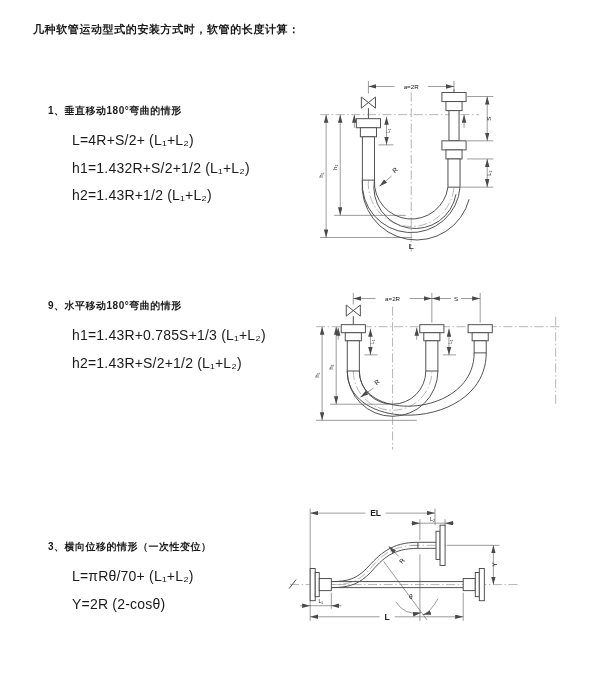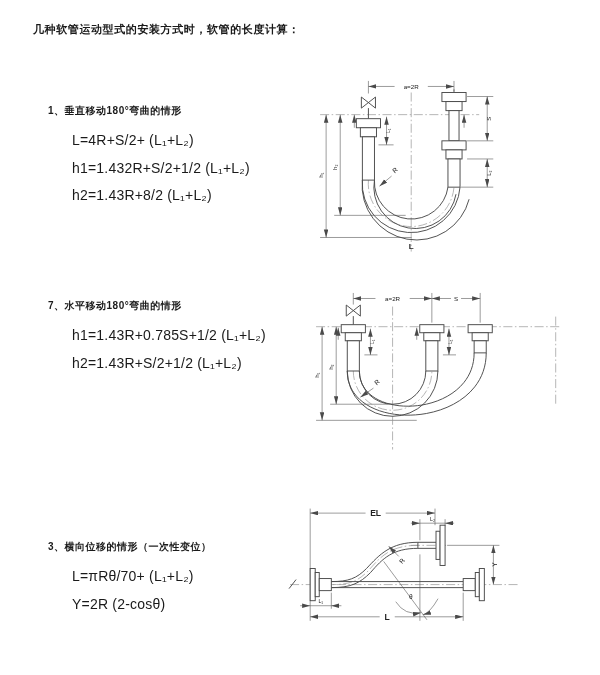--- a/index.html
+++ b/index.html
@@ -24,26 +24,26 @@
 <body>
 
 <div class="page">
 
   <div class="doc-title">几种软管运动型式的安装方式时，软管的长度计算：</div>
 
   <div class="sec" style="top:104px;">
     <div class="sec-heading">1、垂直移动180°弯曲的情形</div>
     <div class="formula">L=4R+S/2+ (L₁+L₂)</div>
     <div class="formula">h1=1.432R+S/2+1/2 (L₁+L₂)</div>
-    <div class="formula">h2=1.43R+8/2 (L₁+L₂)</div>
+    <div class="formula">h2=1.43R+1/2 (L₁+L₂)</div>
   </div>
 
   <div class="sec" style="top:299px;">
-    <div class="sec-heading">7、水平移动180°弯曲的情形</div>
-    <div class="formula">h1=1.43R+0.785S+1/2 (L₁+L₂)</div>
+    <div class="sec-heading">9、水平移动180°弯曲的情形</div>
+    <div class="formula">h1=1.43R+0.785S+1/3 (L₁+L₂)</div>
     <div class="formula">h2=1.43R+S/2+1/2 (L₁+L₂)</div>
   </div>
 
   <div class="sec" style="top:540px;">
     <div class="sec-heading">3、横向位移的情形（一次性变位）</div>
     <div class="formula">L=πRθ/70+ (L₁+L₂)</div>
     <div class="formula">Y=2R (2-cosθ)</div>
   </div>
 
   <div class="diagram" style="left:308px;top:74px;width:292px;height:182px;">

